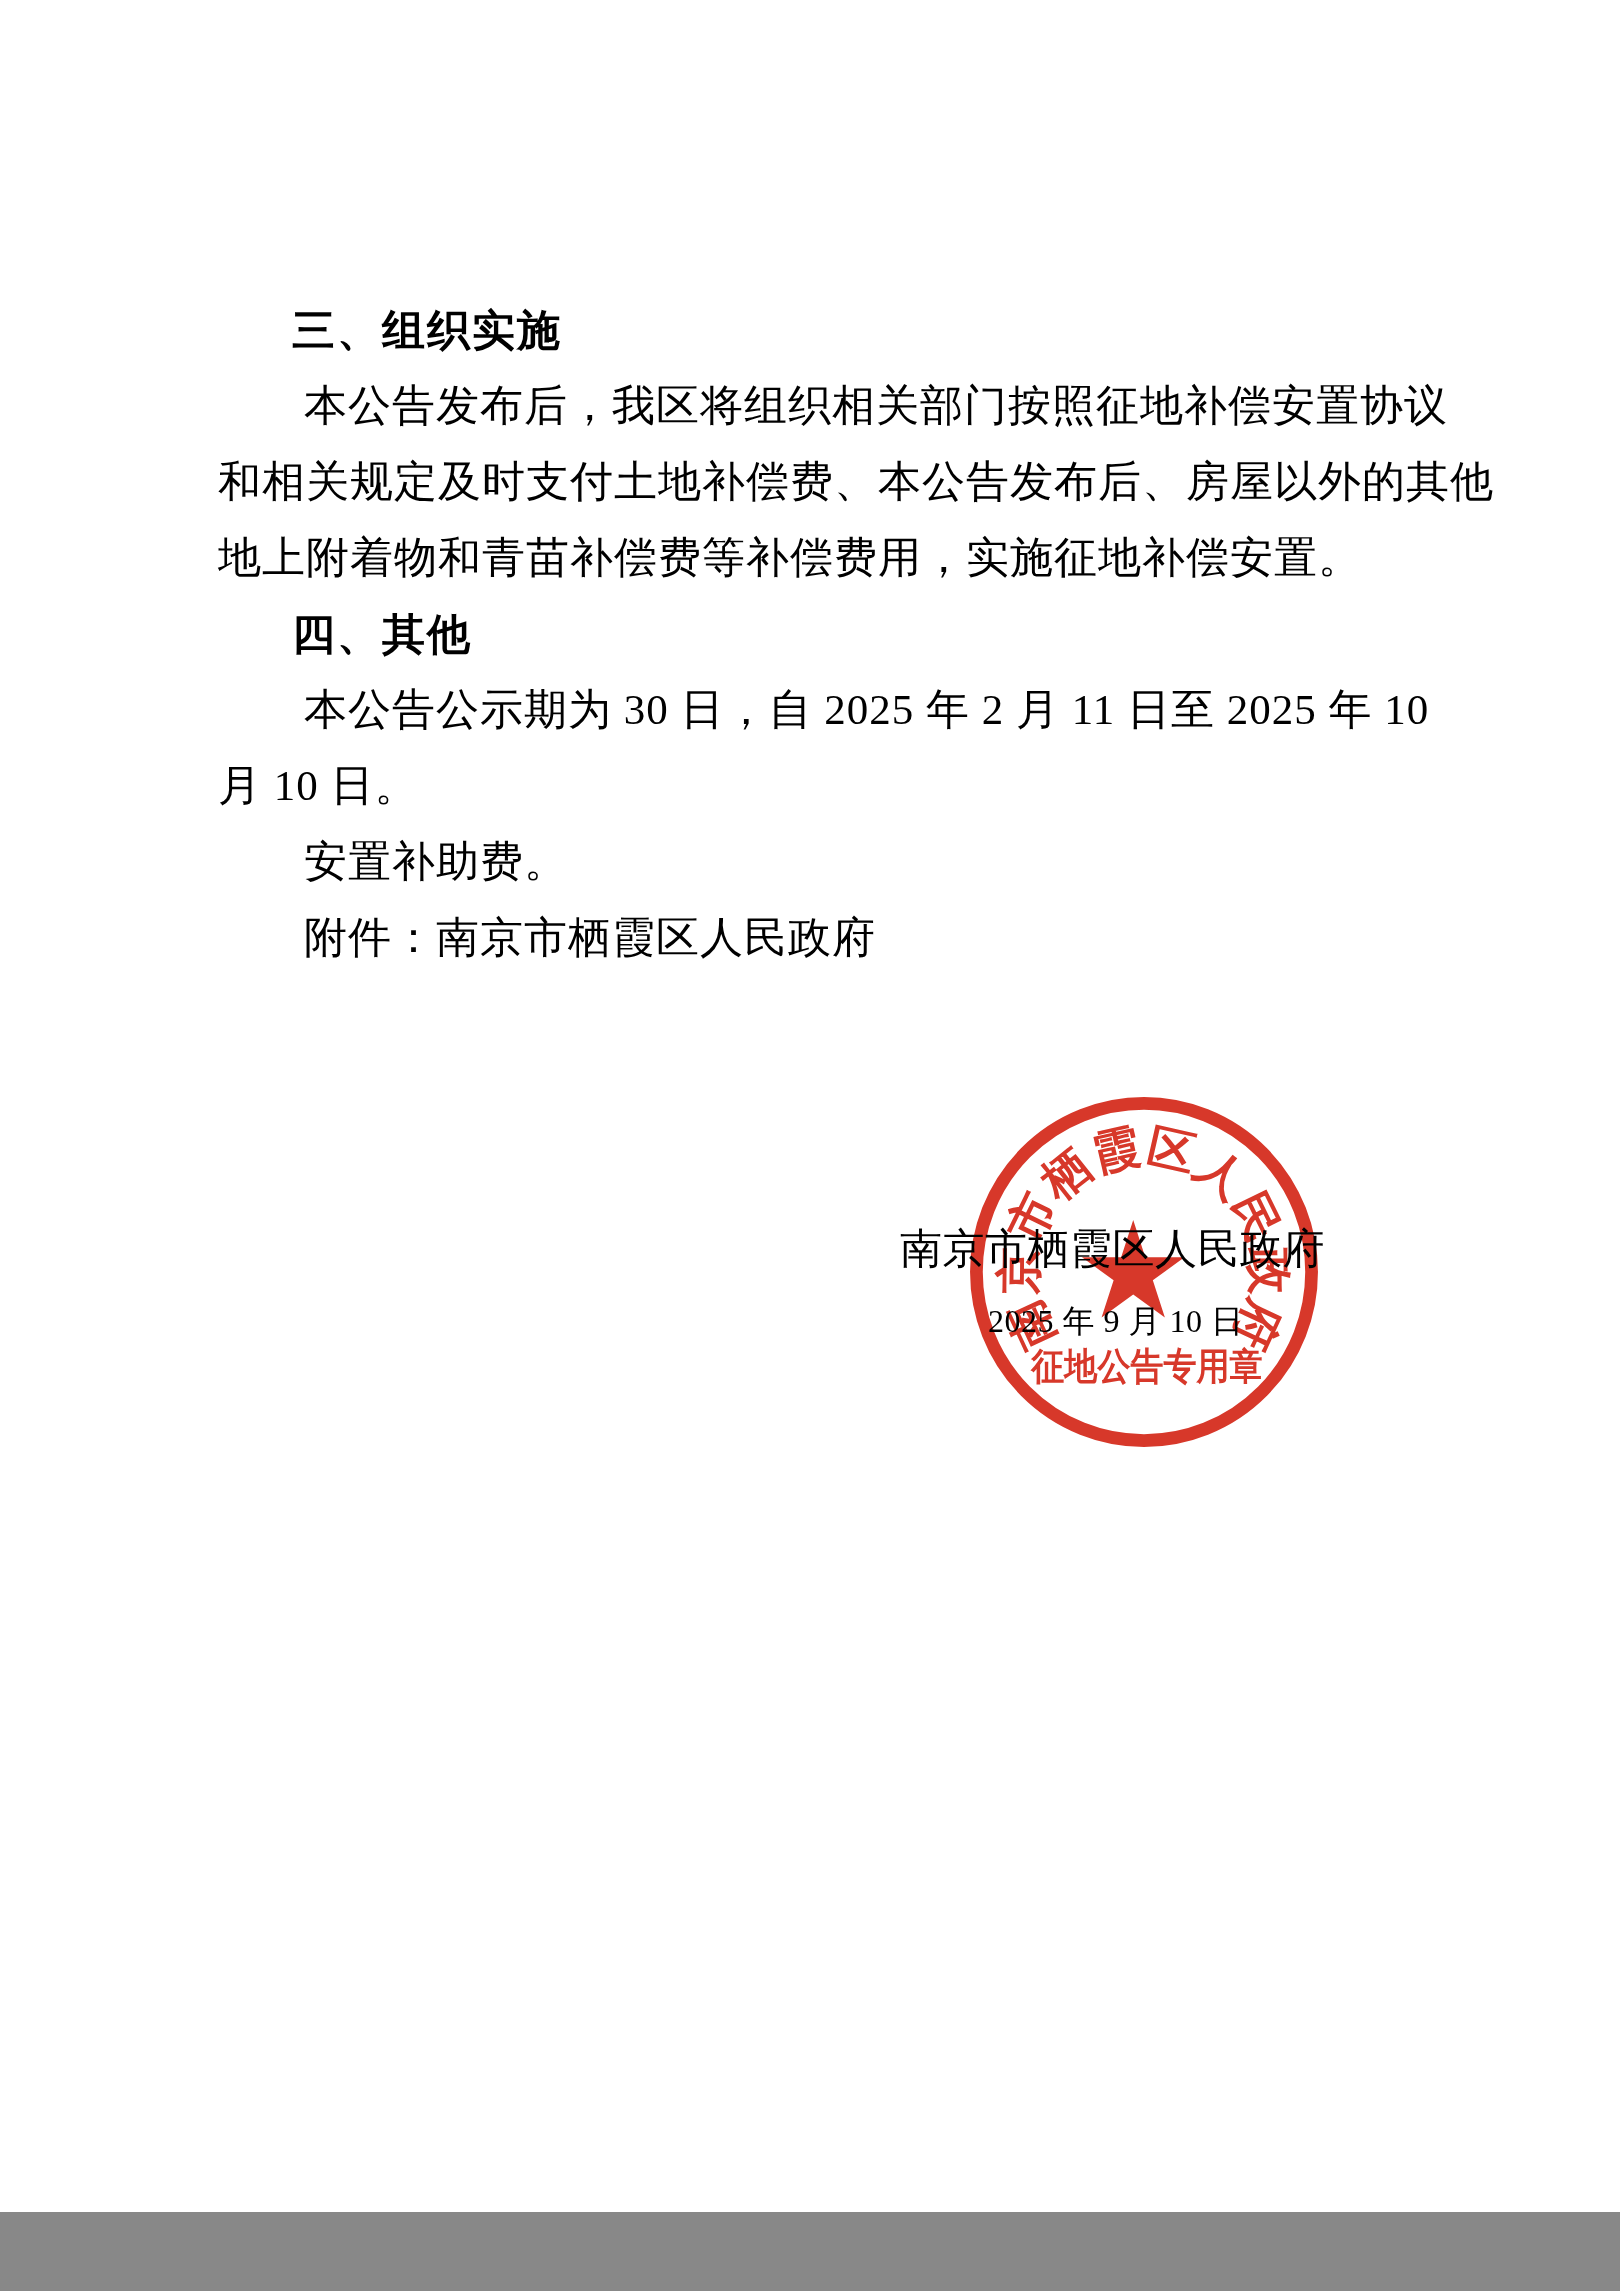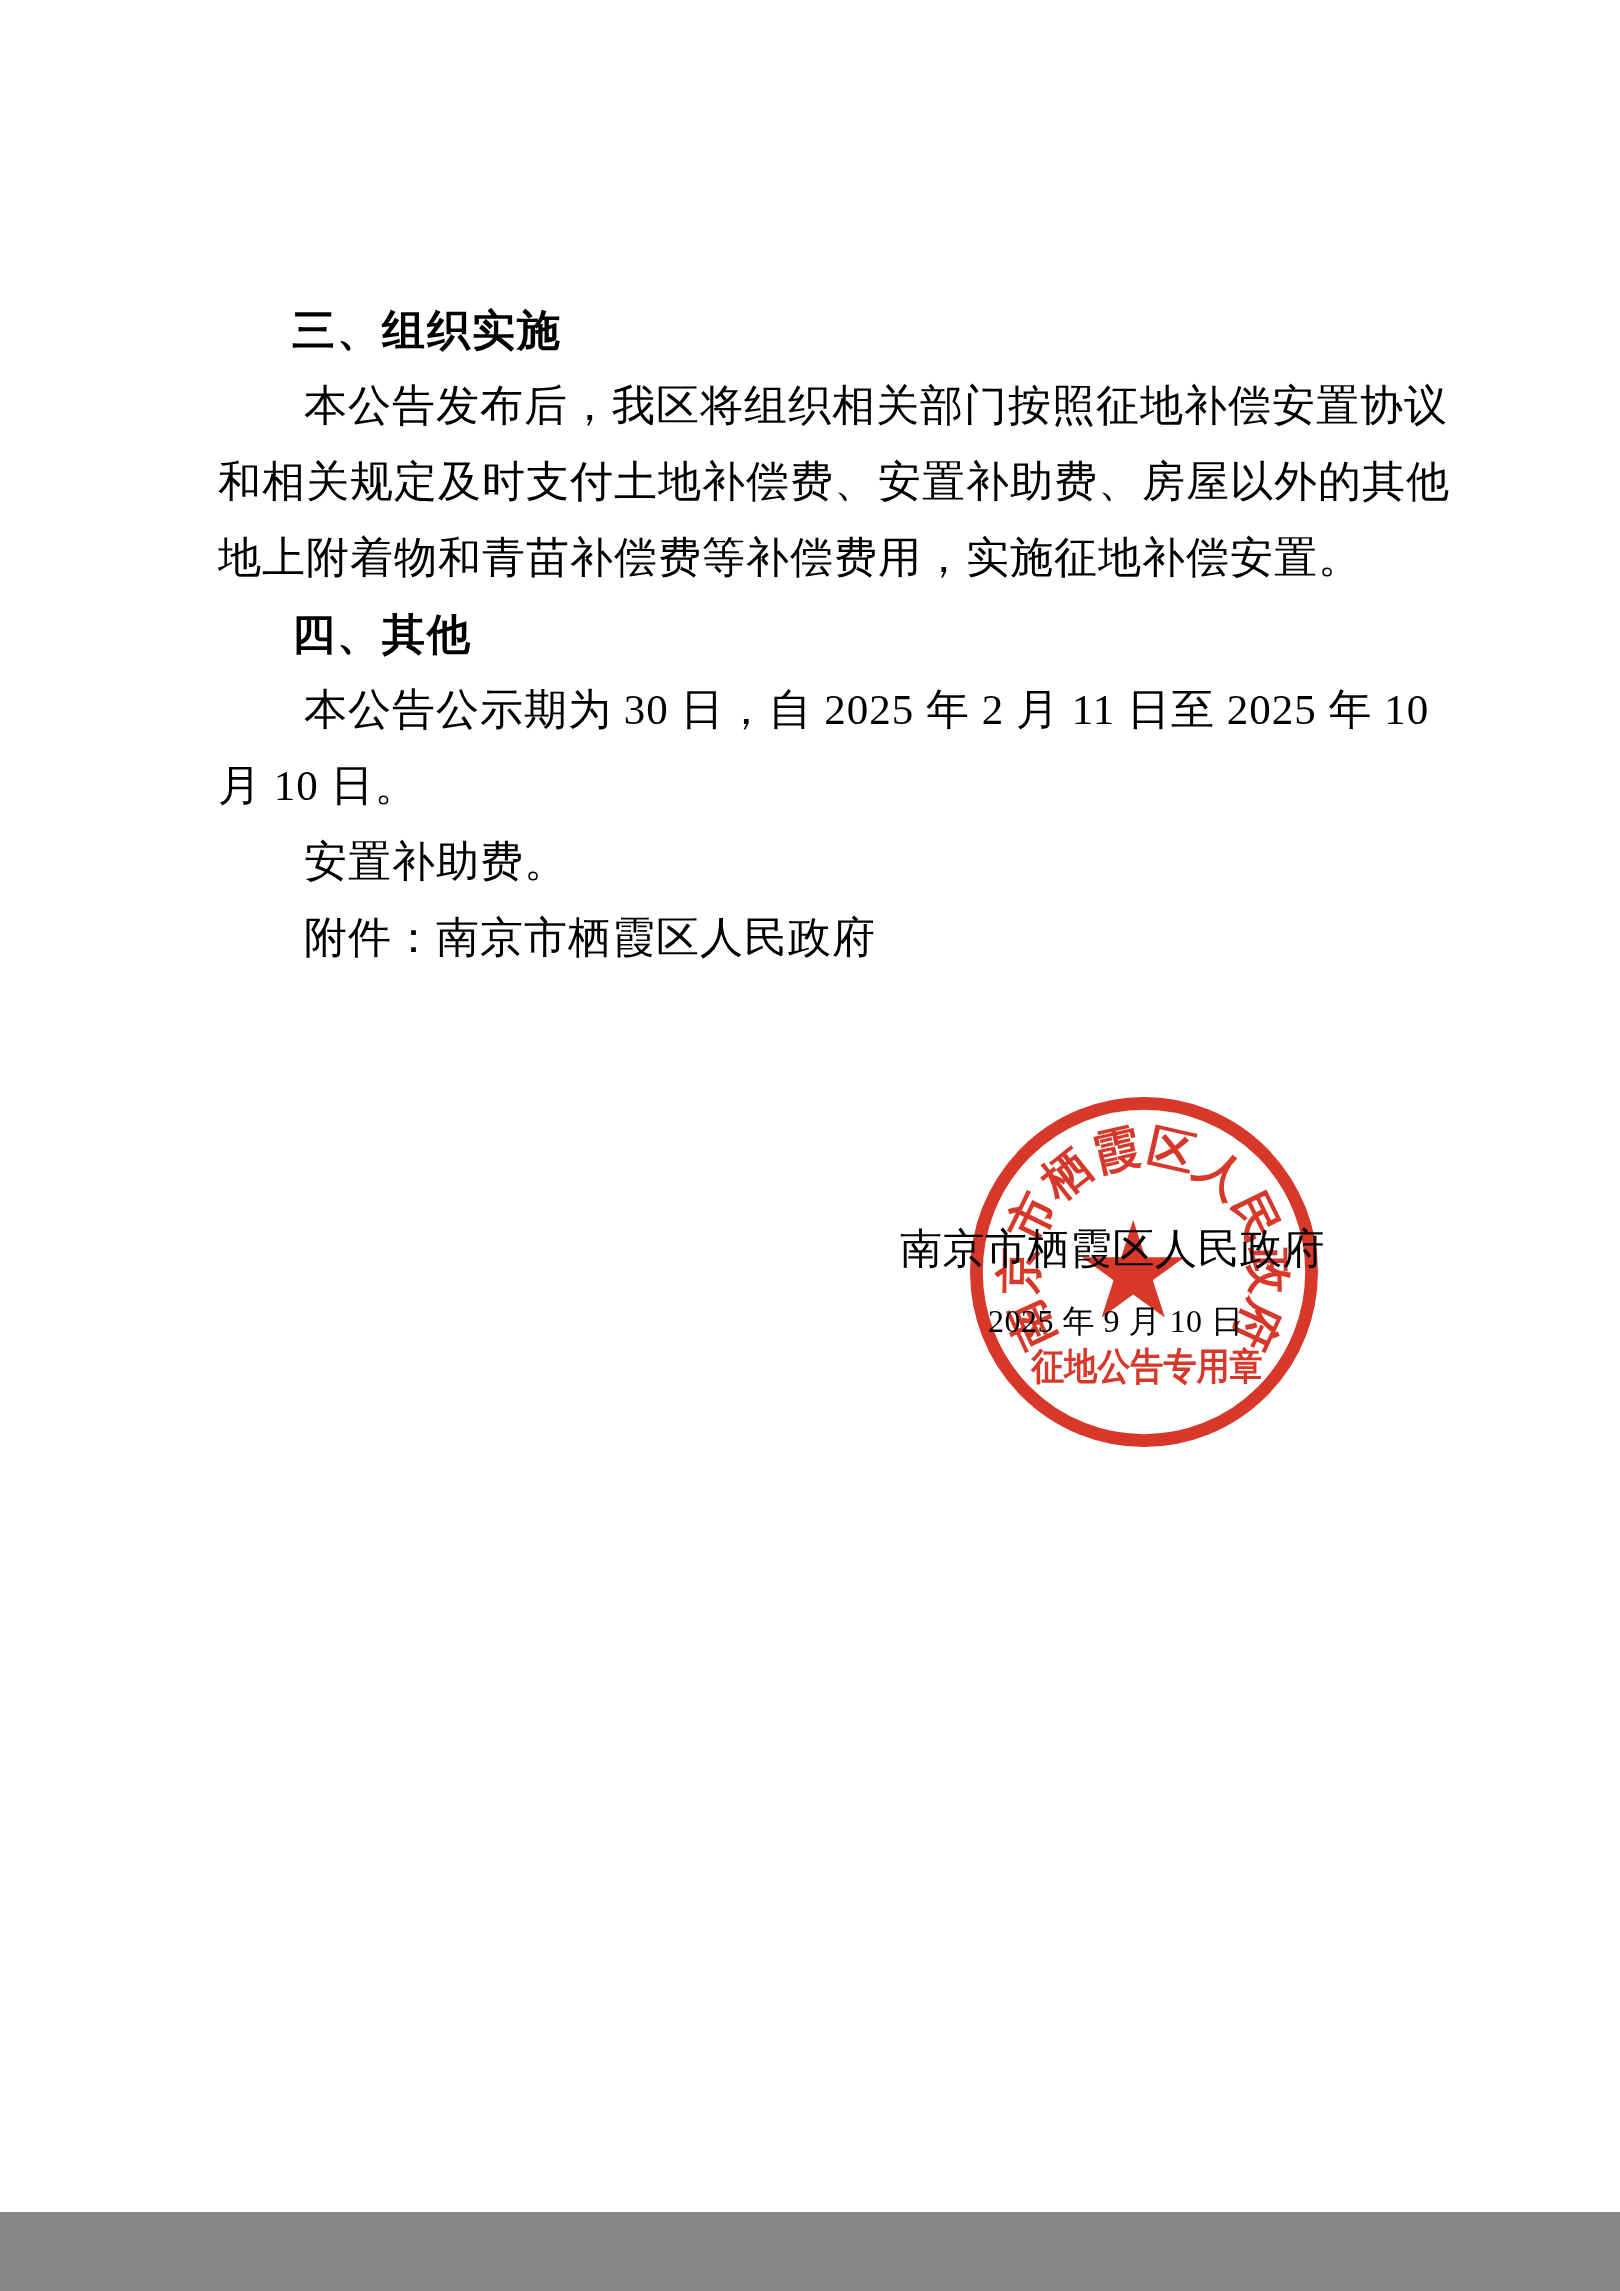--- a/index.html
+++ b/index.html
@@ -51,21 +51,21 @@
   }
 </style>
 </head>
 <body>
 
 <div class="page">
 
   <div class="textcol">
     <div class="line heading">三、组织实施</div>
     <div class="line indent">本公告发布后，我区将组织相关部门按照征地补偿安置协议</div>
-    <div class="line">和相关规定及时支付土地补偿费、安置补助费、房屋以外的其他</div>
+    <div class="line">和相关规定及时支付土地补偿费、本公告发布后、房屋以外的其他</div>
     <div class="line">地上附着物和青苗补偿费等补偿费用，实施征地补偿安置。</div>
     <div class="line heading">四、其他</div>
     <div class="line indent">本公告公示期为 30 日，自 2025 年 2 月 11 日至 2025 年 10</div>
     <div class="line">月 10 日。</div>
     <div class="line indent">安置补助费。</div>
     <div class="line indent">附件：南京市栖霞区人民政府</div>
   </div>
 
   <svg class="seal" viewBox="0 0 400 400">
     <ellipse id="seal-ring" cx="200" cy="200" rx="171" ry="172" fill="none" stroke-width="13" stroke="#d7382a"></ellipse>

